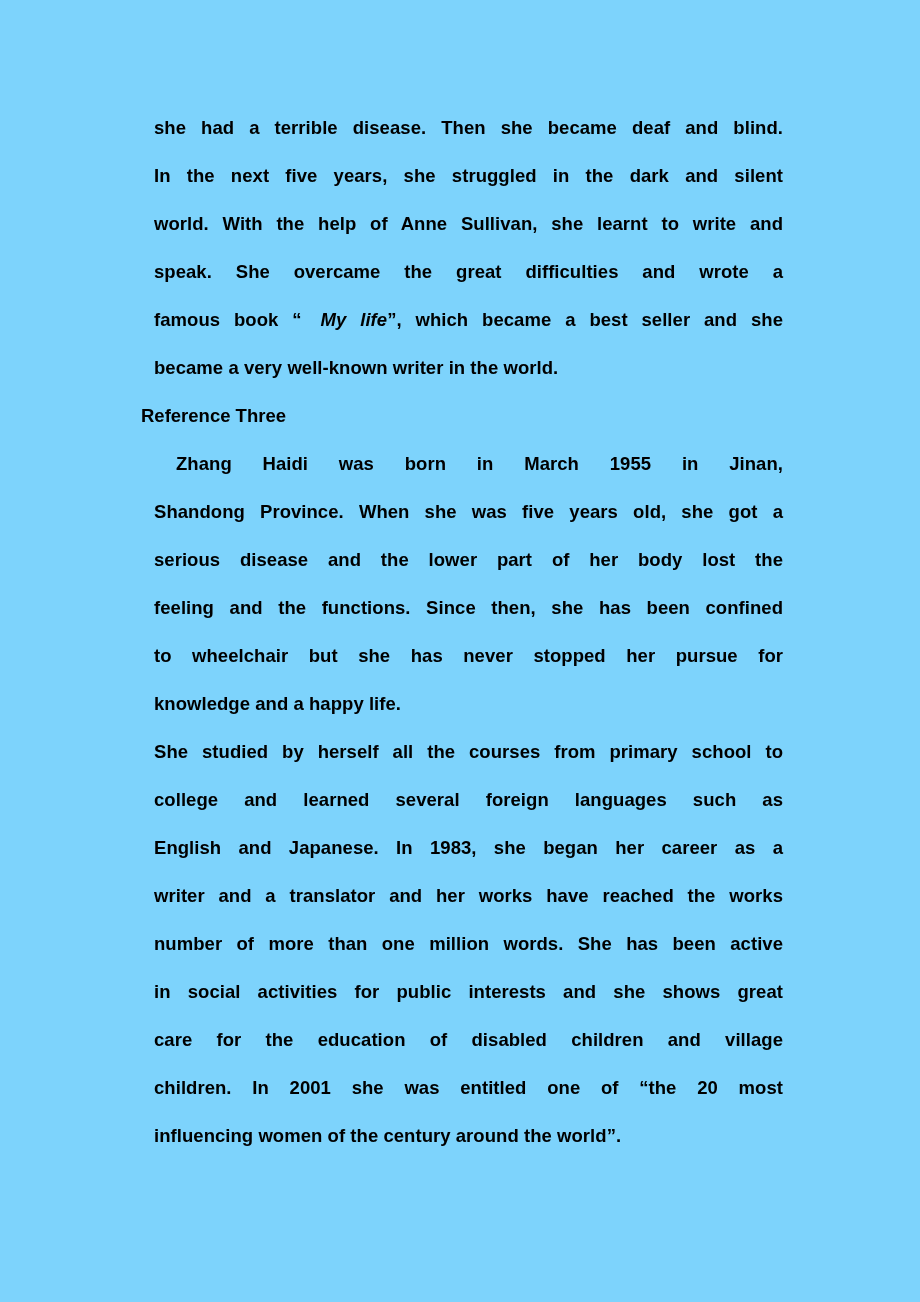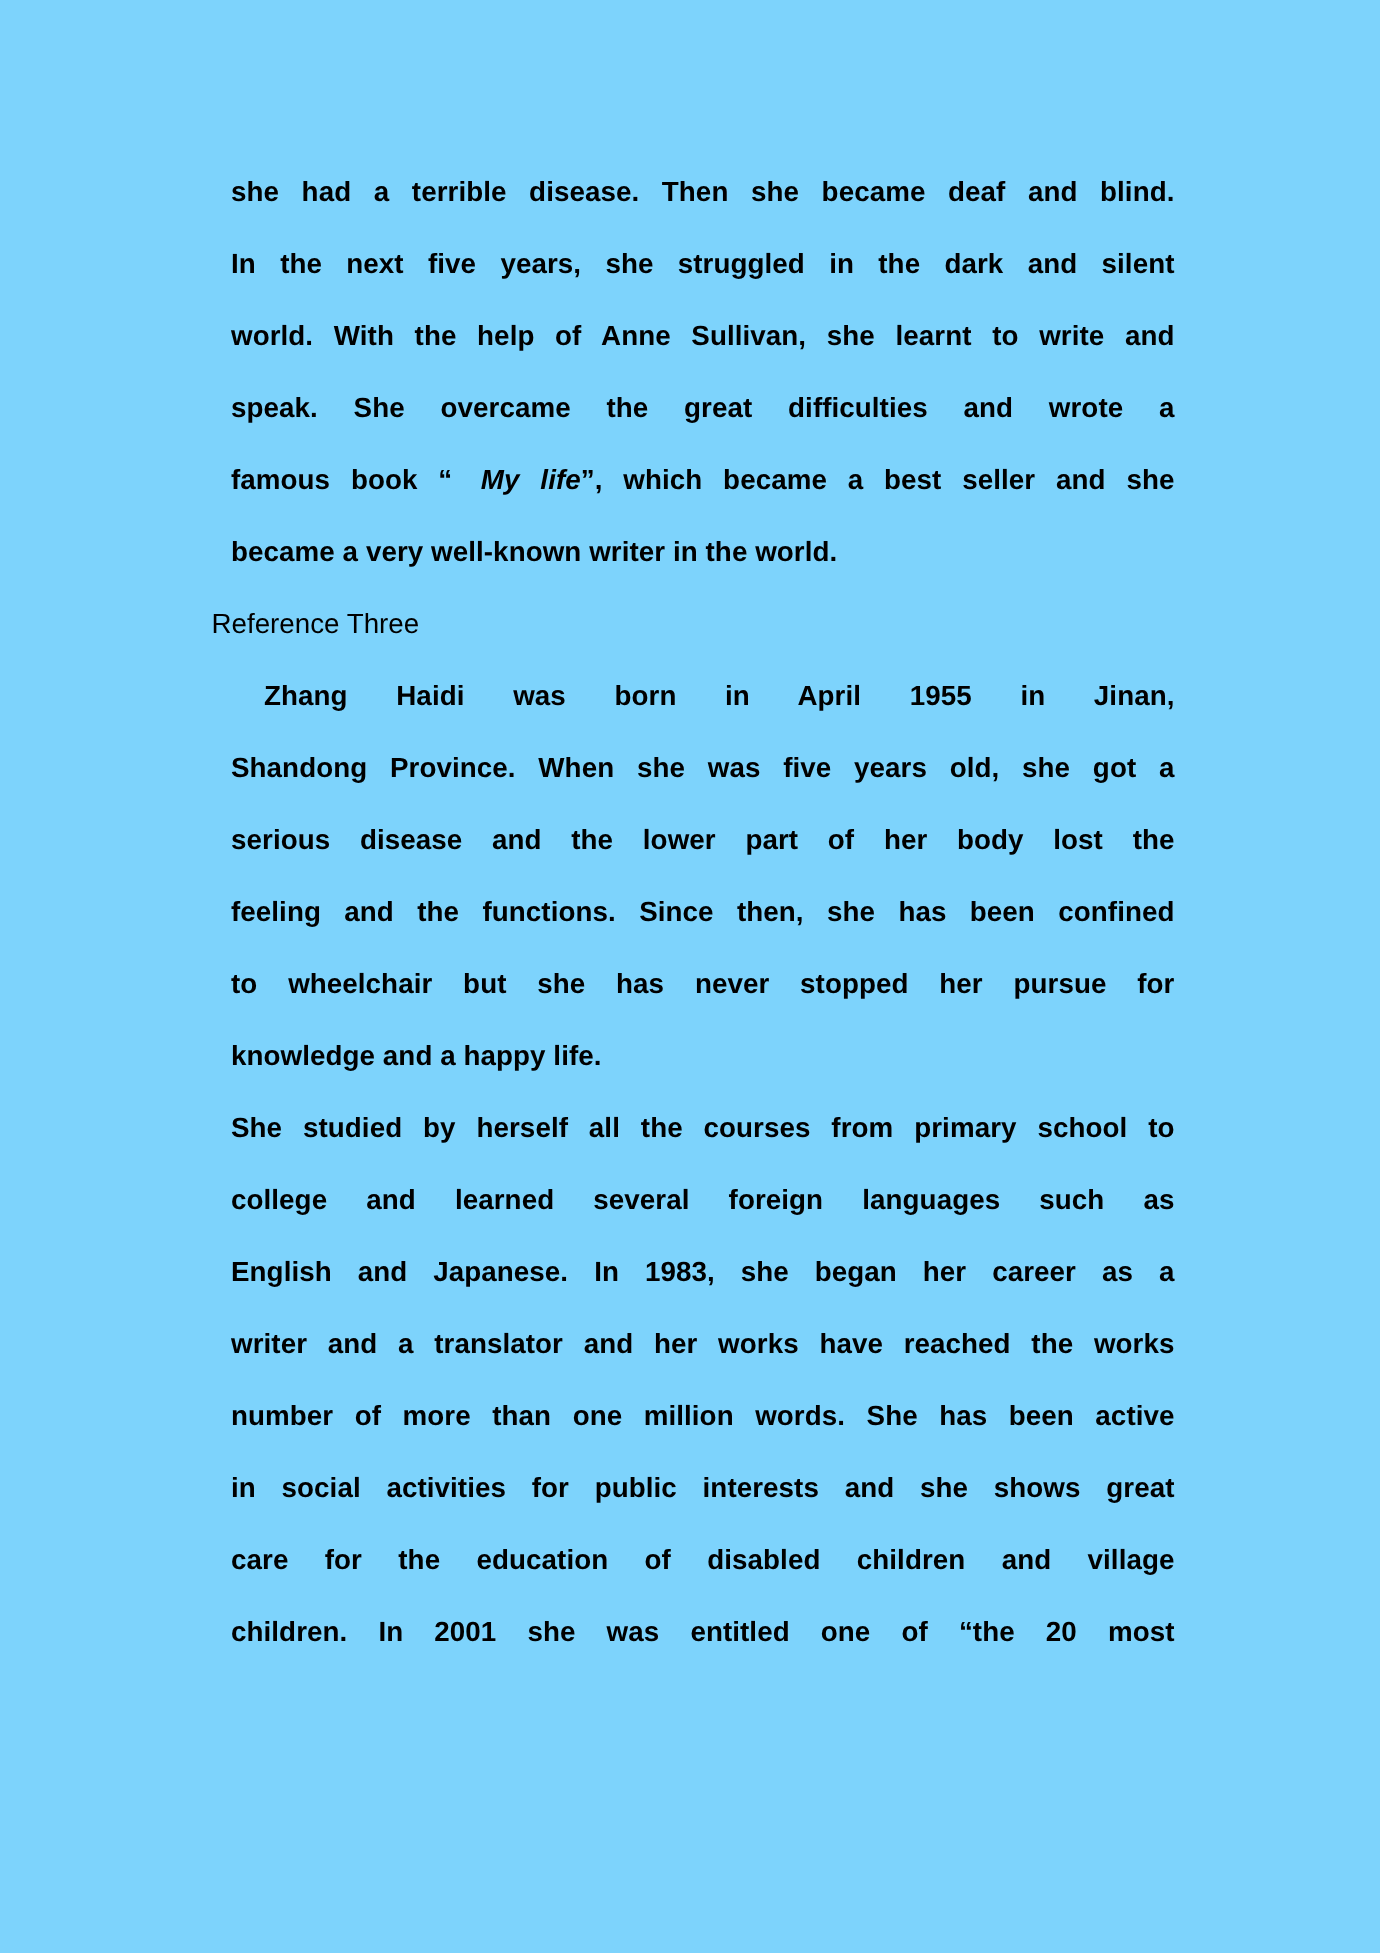--- a/index.html
+++ b/index.html
@@ -50,21 +50,21 @@
   }
   .indent {
     display: inline-block;
     width: 22px;
   }
   .heading {
     display: block;
     height: 48px;
     line-height: 48px;
     font-size: 18.5px;
-    font-weight: normal;
+    font-weight: bold;
     margin-left: -13px;
     white-space: nowrap;
   }
   .title-italic {
     font-style: italic;
     font-weight: bold;
     margin-left: 19px;
   }
 </style>
 </head>
@@ -78,33 +78,34 @@
       <span class="line justify">In the next five years, she struggled in the dark and silent</span>
       <span class="line justify">world. With the help of Anne Sullivan, she learnt to write and</span>
       <span class="line justify">speak. She overcame the great difficulties and wrote a</span>
       <span class="line justify"><span>famous book “</span><span class="title-italic">My life</span><span>”, which became a best seller and she</span></span>
       <span class="line last">became a very well-known writer in the world.</span>
     </div>
 
     <div class="heading">Reference Three</div>
 
     <div class="para">
-      <span class="line justify"><span class="indent"></span><span>Zhang Haidi was born in April 1955 in Jinan,</span></span>
+      <span class="line justify"><span class="indent"></span><span>Zhang Haidi was born in March 1955 in Jinan,</span></span>
       <span class="line justify">Shandong Province. When she was five years old, she got a</span>
       <span class="line justify">serious disease and the lower part of her body lost the</span>
       <span class="line justify">feeling and the functions. Since then, she has been confined</span>
       <span class="line justify">to wheelchair but she has never stopped her pursue for</span>
       <span class="line last">knowledge and a happy life.</span>
     </div>
 
     <div class="para">
       <span class="line justify">She studied by herself all the courses from primary school to</span>
       <span class="line justify">college and learned several foreign languages such as</span>
       <span class="line justify">English and Japanese. In 1983, she began her career as a</span>
       <span class="line justify">writer and a translator and her works have reached the works</span>
       <span class="line justify">number of more than one million words. She has been active</span>
       <span class="line justify">in social activities for public interests and she shows great</span>
       <span class="line justify">care for the education of disabled children and village</span>
       <span class="line justify">children. In 2001 she was entitled one of “the 20 most</span>
+      <span class="line last">influencing women of the century around the world”.</span>
     </div>
 
   </div>
 </div>
 
 </body></html>

